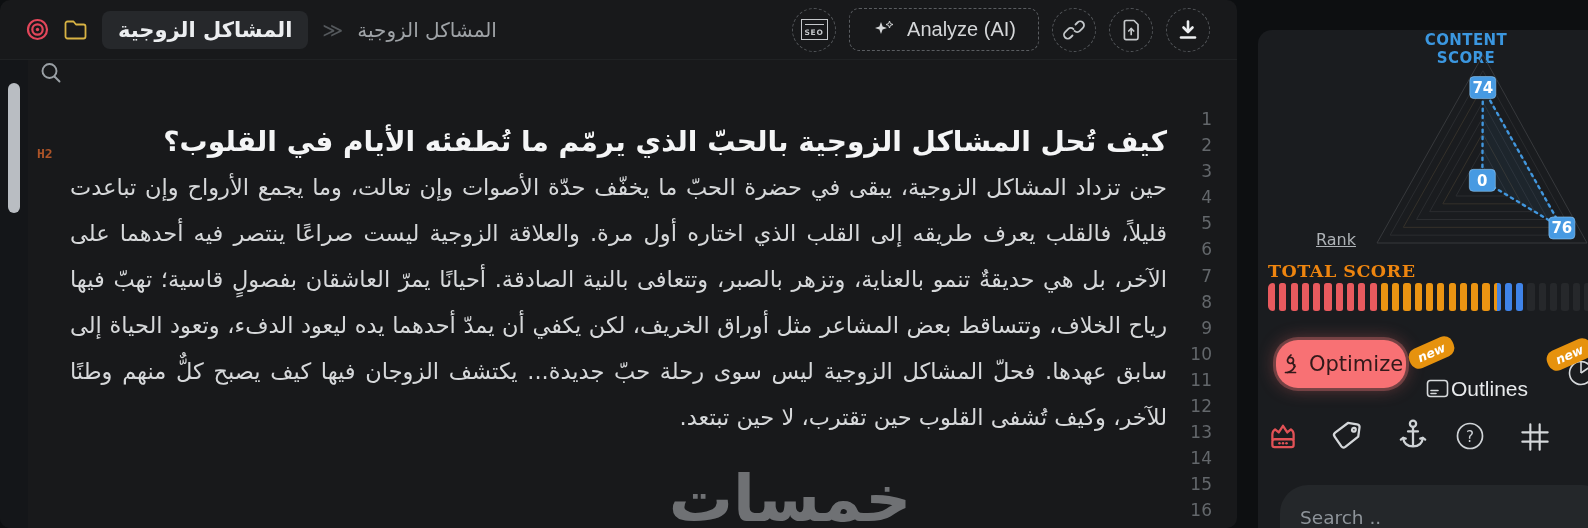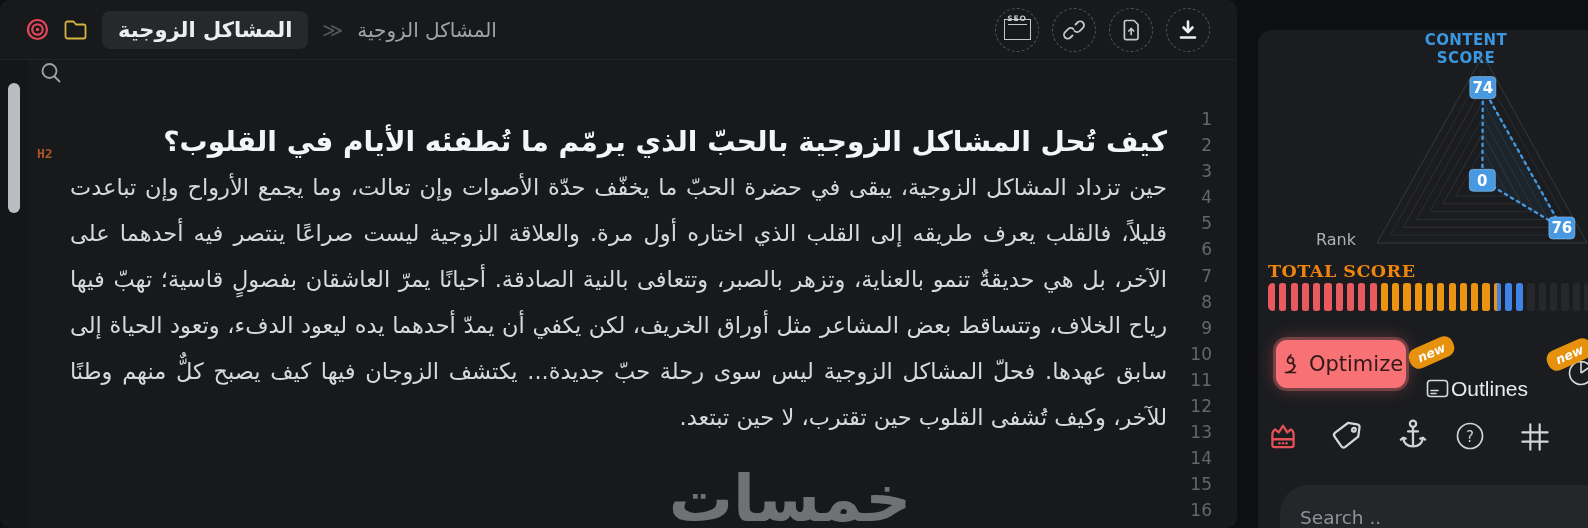--- a/index.html
+++ b/index.html
@@ -16,21 +16,21 @@
   .tb-left { display:flex; align-items:center; gap:14px; }
   .tb-right { display:flex; align-items:center; gap:13px; }
   .crumb-current { background:#26282b; border-radius:8px; padding:7px 16px;
                    color:#eceef0; font-size:21px; font-weight:bold; direction:rtl; }
   .crumb-sep { color:#54585c; font-size:20px; }
   .crumb-parent { color:#9fa3a7; font-size:20px; direction:rtl; }
   .circle-btn { width:44px; height:44px; border:1.5px dashed #54575b; border-radius:50%;
                 display:flex; align-items:center; justify-content:center; cursor:pointer; }
   .seo-box { width:27px; height:21px; border:1.6px solid #c5c8cb; border-radius:0;
              color:#c5c8cb; font-size:7.5px; font-weight:bold; letter-spacing:.8px;
-             display:flex; align-items:flex-end; justify-content:center; padding-bottom:16px;
+             display:flex; align-items:flex-end; justify-content:center; padding-bottom:2px;
              position:relative; }
   .seo-box::before { content:""; position:absolute; top:4px; left:3px; right:3px;
                      border-top:1.4px solid #c5c8cb; }
   .analyze-btn { height:43px; border:1.5px dashed #5a5d61; border-radius:10px;
                  display:flex; align-items:center; gap:11px; padding:0 22px;
                  color:#d4d6d8; font-size:20px; cursor:pointer; background:transparent; }
 
   .left-gutter { position:absolute; left:0; top:60px; width:28px; height:468px; background:#141619; }
   .scrollbar-thumb { position:absolute; left:8px; top:83px; width:12px; height:130px;
                      background:#b9bdc2; border-radius:6px; }
@@ -55,34 +55,34 @@
               color:#3b97e0; font-size:15px; font-weight:bold; letter-spacing:.4px; }
   .radar-svg { position:absolute; left:62px; top:16px; }
   .ring { fill:none; stroke:#2b2d30; stroke-width:1; }
   .ring.outer { stroke:#37393c; }
   .ring.warm { stroke:#35312a; }
   .data-poly { fill:rgba(70,150,220,.07); stroke:#4196dd; stroke-width:2.4;
                stroke-dasharray:2.5 4.5; stroke-linecap:round; stroke-linejoin:round; }
   .badge-rect { fill:#479ae2; stroke:#8ec6f2; stroke-width:.6; }
   .badge-text { fill:#ffffff; font-weight:bold; font-size:15px; text-anchor:middle;
                 font-family:"DejaVu Sans", sans-serif; }
-  .rank-label { position:absolute; left:58px; top:200px; color:#aeb2b6; font-size:16px; }
+  .rank-label { position:absolute; left:58px; top:200px; color:#aeb2b6; font-size:16px;text-decoration:underline; }
 
   .ts-title { position:absolute; left:10px; top:231px; color:#ee850f;
               font-family:"DejaVu Serif", serif; font-size:17.5px; font-weight:bold;
               letter-spacing:.5px; }
   .total-score-bar { position:absolute; left:10px; top:253px; display:flex; gap:4.1px; }
   .seg { width:7.2px; height:28px; border-radius:2.5px; flex:none; }
   .seg:first-child { border-radius:6px 2.5px 2.5px 6px; }
   .seg-red { background:#e85a5e; } .seg-orange { background:#eb9412; }
   .seg-blue { background:#3f83e8; } .seg-gray { background:#26282b; }
   .seg-orangeblue { background:linear-gradient(90deg,#eb9412 50%,#3f83e8 50%); }
 
   .optimize-btn { position:absolute; left:18px; top:310px; width:130px; height:48px;
-                  background:#f87174; border:none; border-radius:11px; cursor:pointer;
+                  background:#f87174; border:none; border-radius:22px; cursor:pointer;
                   display:flex; align-items:center; justify-content:center; gap:7px;
                   color:#33191a; font-size:21px; font-family:"DejaVu Sans", sans-serif;
                   box-shadow:0 0 0 3px rgba(250,125,125,.30), 0 0 18px rgba(250,110,110,.40); }
   .new-badge { position:absolute; background:#e6920e; color:#fff; font-size:12.5px;
                font-weight:bold; font-style:italic; padding:3px 9px; border-radius:9px;
                transform:rotate(-24deg); z-index:3; }
   .new-badge.b1 { left:150px; top:312px; }
   .new-badge.b2 { left:288px; top:314px; }
   .outlines-btn { position:absolute; left:166px; top:328px; display:flex; align-items:center;
                   gap:0; background:transparent; border:none; cursor:pointer;
@@ -120,20 +120,29 @@
         </span>
         <span class="crumb-current">المشاكل الزوجية</span>
         <span class="crumb-sep">≫</span>
         <span class="crumb-parent">المشاكل الزوجية</span>
       </div>
 
       <div class="tb-right">
         <div class="circle-btn">
           <div class="seo-box">SEO</div>
         </div>
+        <button class="analyze-btn">
+          <span style="display:flex;">
+            <svg width="24" height="24" viewBox="0 0 24 24">
+              <path d="M9 4 L10.6 8.4 L15 10 L10.6 11.6 L9 16 L7.4 11.6 L3 10 L7.4 8.4 Z" fill="#d4d6d8"></path>
+              <path d="M17.5 3 L18.4 5.6 L21 6.5 L18.4 7.4 L17.5 10 L16.6 7.4 L14 6.5 L16.6 5.6 Z" fill="none" stroke="#d4d6d8" stroke-width="1"></path>
+            </svg>
+          </span>
+          <span>Analyze (AI)</span>
+        </button>
         <div class="circle-btn">
           <span style="display:flex;">
             <svg width="24" height="24" viewBox="0 0 24 24" fill="none" stroke="#c3c7ca" stroke-width="1.8" stroke-linecap="round">
               <path d="M13.5 6.5 l2-2 a3.8 3.8 0 0 1 5.4 5.4 l-3 3 a3.8 3.8 0 0 1 -5.4 0"></path>
               <path d="M10.5 17.5 l-2 2 a3.8 3.8 0 0 1 -5.4-5.4 l3-3 a3.8 3.8 0 0 1 5.4 0"></path>
             </svg>
           </span>
         </div>
         <div class="circle-btn">
           <span style="display:flex;">

